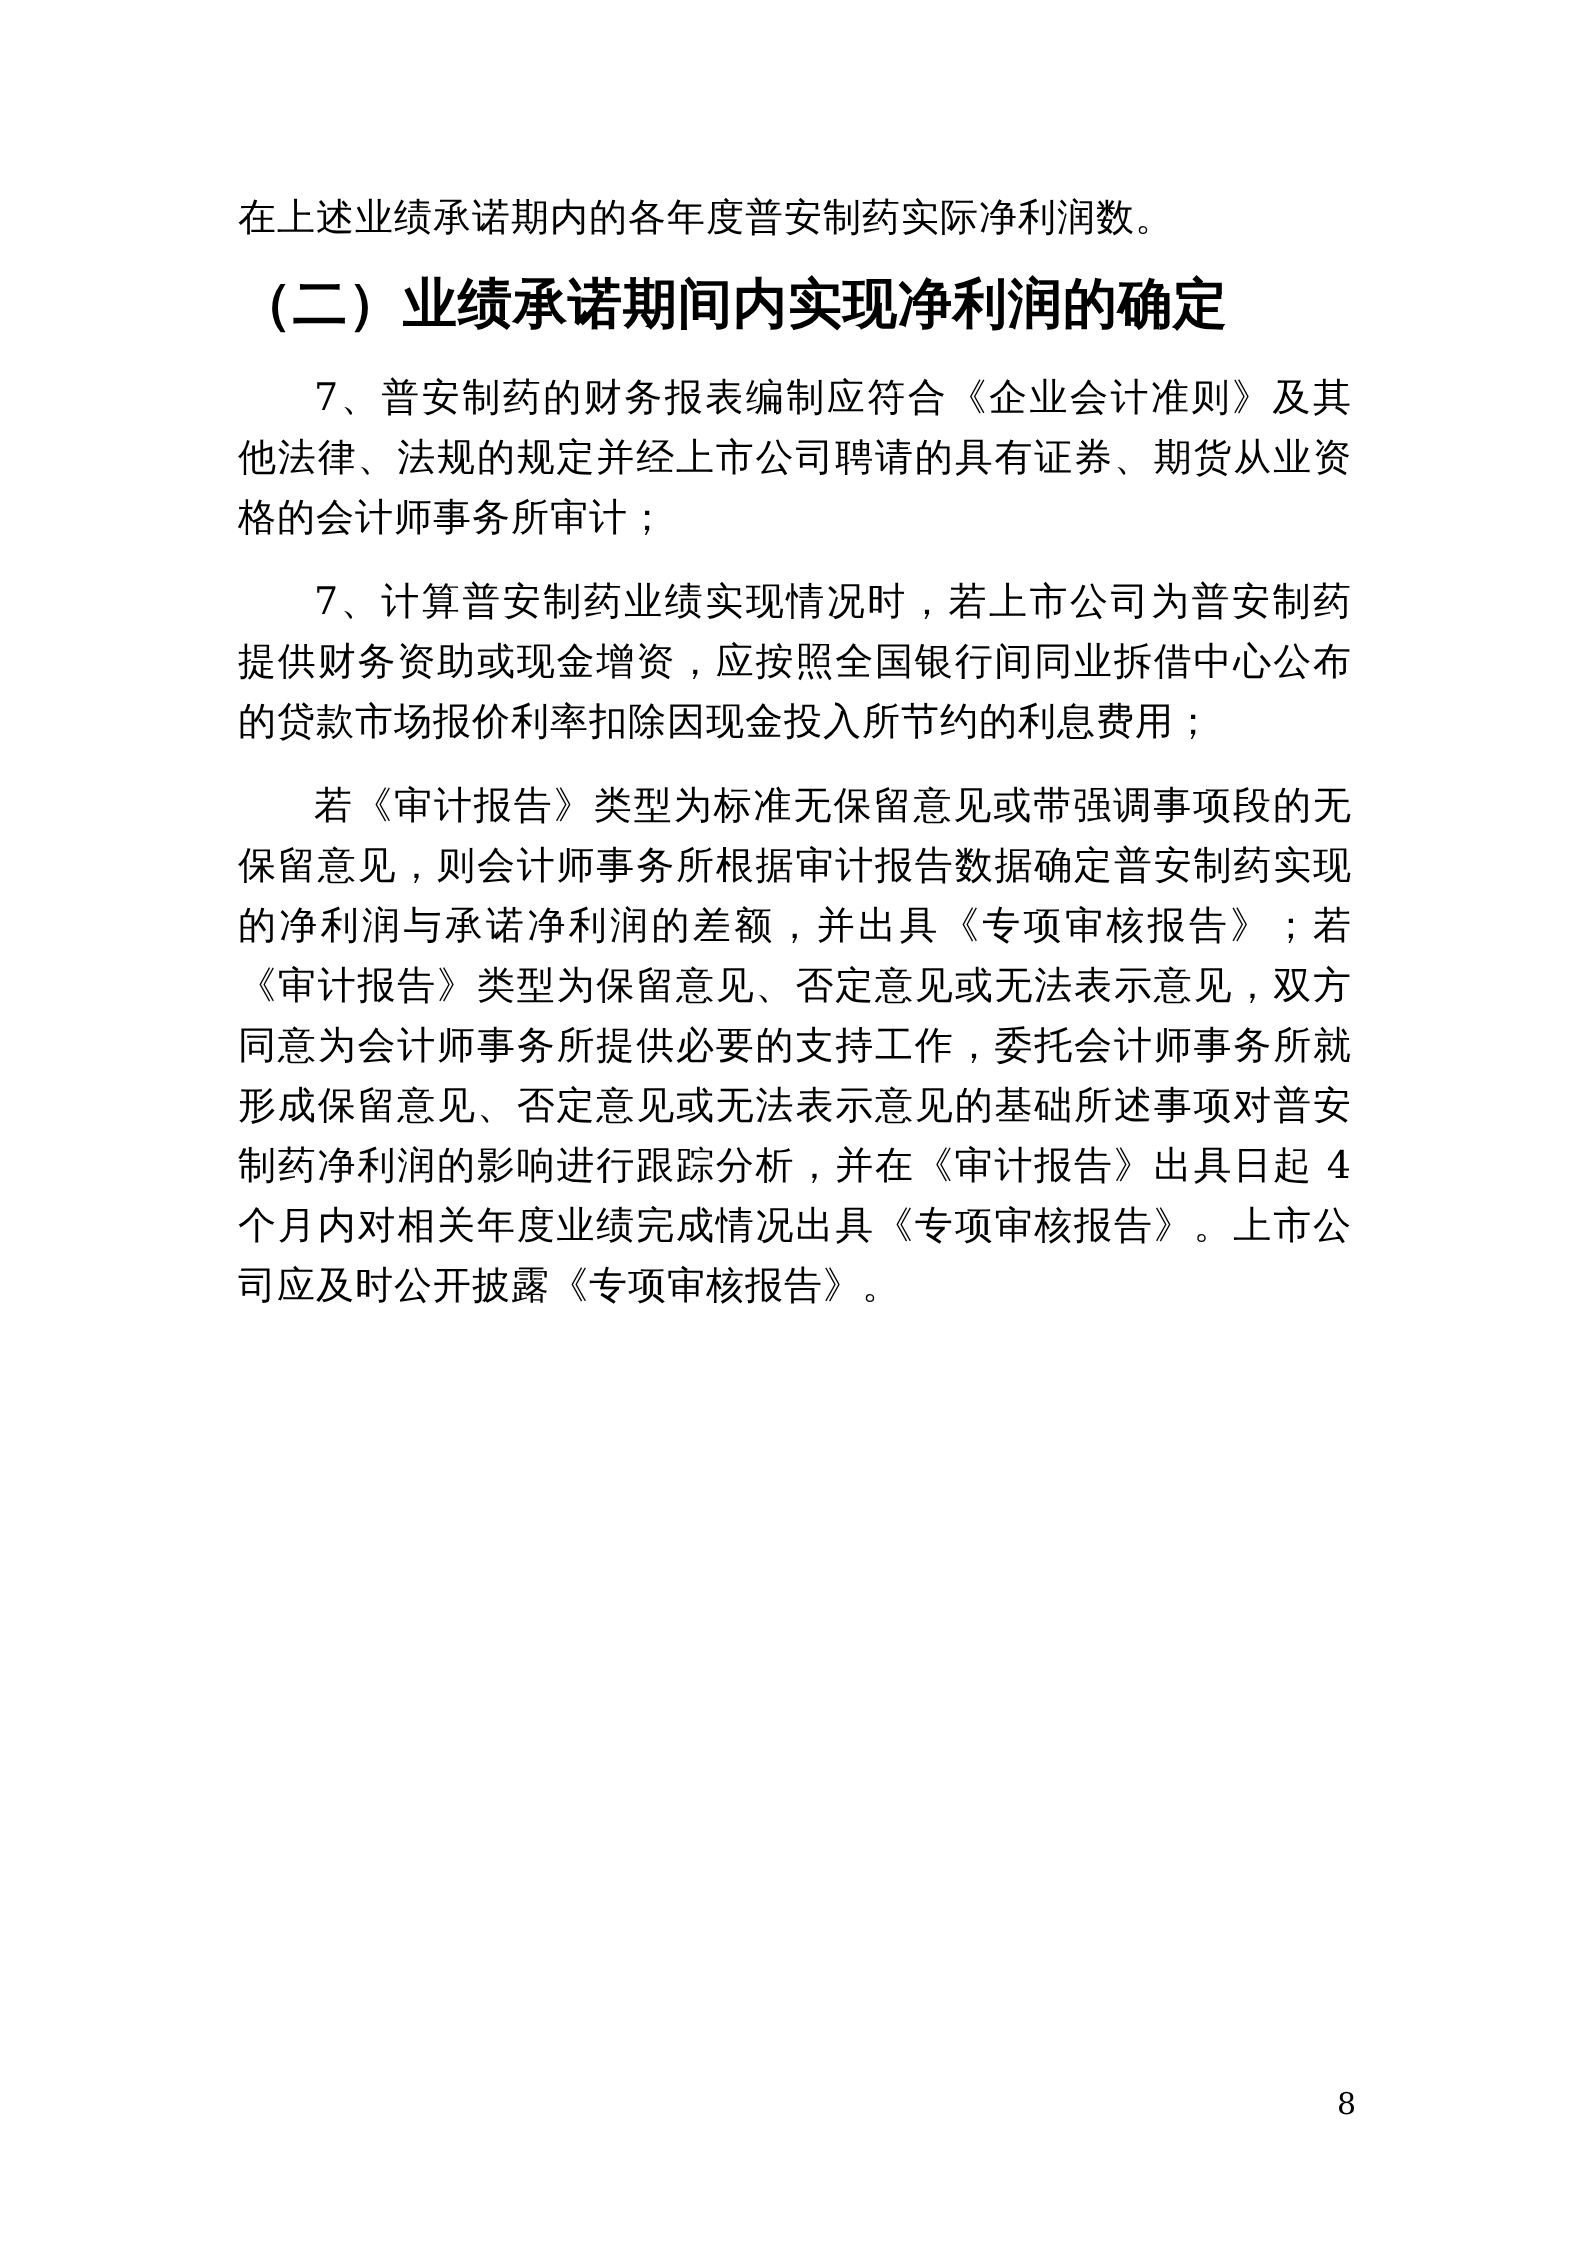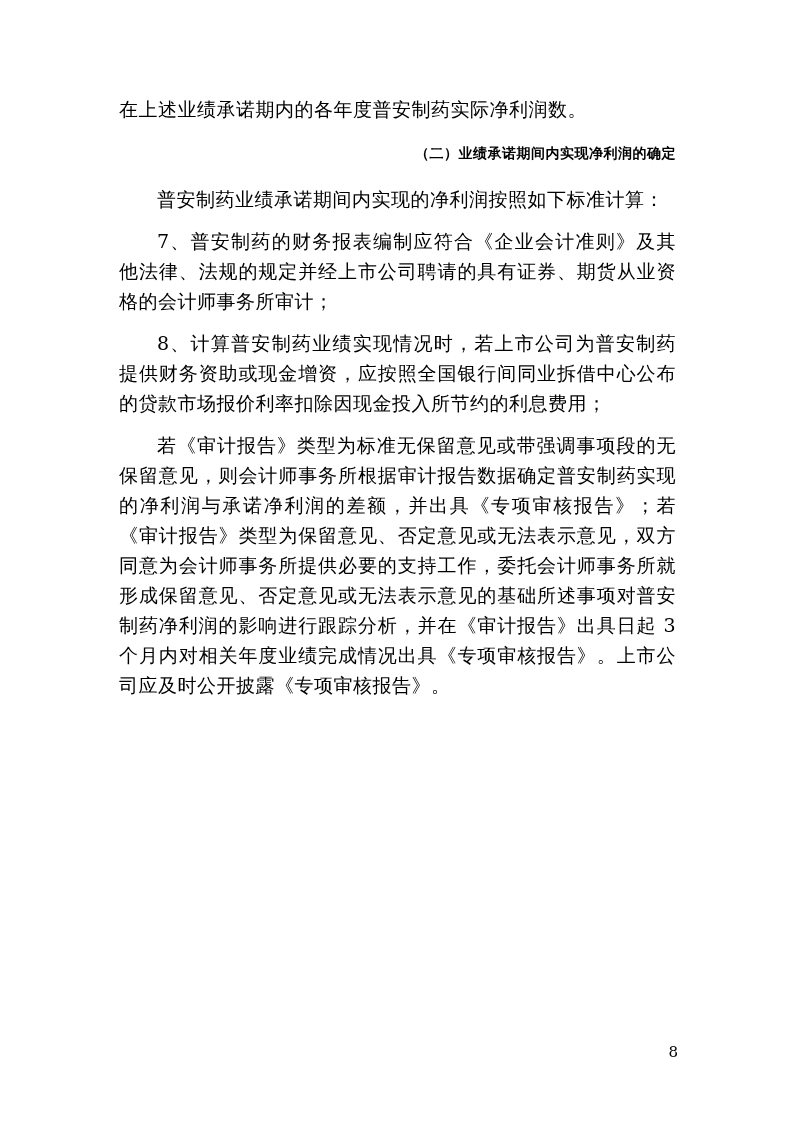--- a/index.html
+++ b/index.html
@@ -30,24 +30,24 @@
     margin: 0 0 12px 0;
     text-indent: 38px;
     letter-spacing: 0.5px;
   }
   .no-indent {
     text-indent: 0;
   }
   .heading {
     font-family: "DejaVu Sans", "Liberation Sans", sans-serif;
     font-weight: bold;
-    font-size: 14px;
+    font-size: 27px;
     line-height: 30px;
     margin: 14px 0 16px 0;
-    text-align: right;
+    text-align: left;
     letter-spacing: 0.5px;
   }
   .page-number {
     position: absolute;
     right: 116px;
     bottom: 62px;
     font-size: 15px;
     line-height: 15px;
     font-family: "DejaVu Serif", "Liberation Serif", serif;
   }
@@ -55,28 +55,27 @@
 </head>
 <body>
 
 <div class="page">
   <div class="content">
 
     <p class="body-text no-indent">在上述业绩承诺期内的各年度普安制药实际净利润数。</p>
 
     <h2 class="heading">（二）业绩承诺期间内实现净利润的确定</h2>
 
-    <p class="body-text">普安制药业绩承诺期间内实现的净利润按照如下标准计算：</p>
 
     <p class="body-text">7、普安制药的财务报表编制应符合《企业会计准则》及其他法律、法规的规定并经上市公司聘请的具有证券、期货从业资格的会计师事务所审计；</p>
 
 
 
-    <p class="body-text">8、计算普安制药业绩实现情况时，若上市公司为普安制药提供财务资助或现金增资，应按照全国银行间同业拆借中心公布的贷款市场报价利率扣除因现金投入所节约的利息费用；</p>
+    <p class="body-text">7、计算普安制药业绩实现情况时，若上市公司为普安制药提供财务资助或现金增资，应按照全国银行间同业拆借中心公布的贷款市场报价利率扣除因现金投入所节约的利息费用；</p>
 
 
-    <p class="body-text">若《审计报告》类型为标准无保留意见或带强调事项段的无保留意见，则会计师事务所根据审计报告数据确定普安制药实现的净利润与承诺净利润的差额，并出具《专项审核报告》；若《审计报告》类型为保留意见、否定意见或无法表示意见，双方同意为会计师事务所提供必要的支持工作，委托会计师事务所就形成保留意见、否定意见或无法表示意见的基础所述事项对普安制药净利润的影响进行跟踪分析，并在《审计报告》出具日起 3 个月内对相关年度业绩完成情况出具《专项审核报告》。上市公司应及时公开披露《专项审核报告》。</p>
+    <p class="body-text">若《审计报告》类型为标准无保留意见或带强调事项段的无保留意见，则会计师事务所根据审计报告数据确定普安制药实现的净利润与承诺净利润的差额，并出具《专项审核报告》；若《审计报告》类型为保留意见、否定意见或无法表示意见，双方同意为会计师事务所提供必要的支持工作，委托会计师事务所就形成保留意见、否定意见或无法表示意见的基础所述事项对普安制药净利润的影响进行跟踪分析，并在《审计报告》出具日起 4 个月内对相关年度业绩完成情况出具《专项审核报告》。上市公司应及时公开披露《专项审核报告》。</p>
 
 
   </div>
 
   <div class="page-number">8</div>
 </div>
 
 </body></html>

